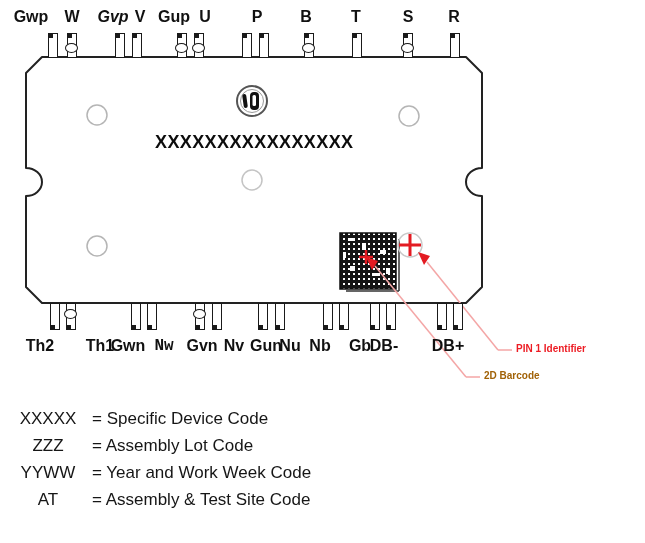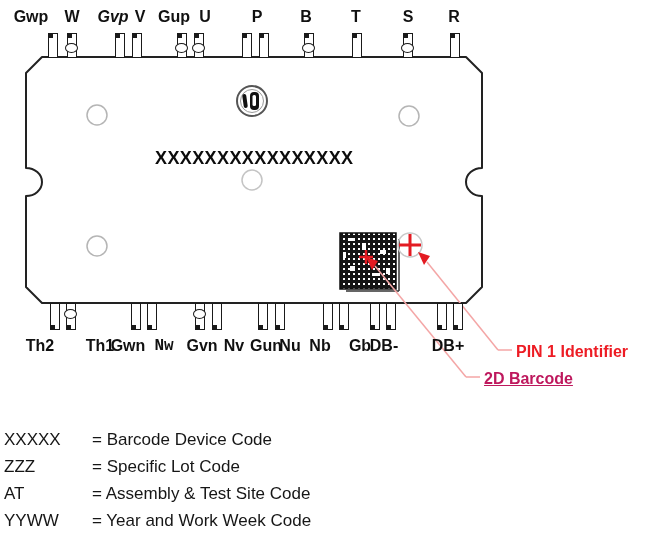--- a/index.html
+++ b/index.html
@@ -1,39 +1,39 @@
 <!DOCTYPE html>
 <html><head>
 <meta charset="utf-8">
 <style>
   html,body{margin:0;padding:0;background:#fff;}
   .stage{position:relative;width:645px;height:543px;background:#fff;
-         font-family:"Liberation Sans", sans-serif;overflow:hidden;}
+         font-family:"Liberation Sans", sans-serif;overflow:hidden;text-align:center;}
   .stage svg{position:absolute;left:0;top:0;}
   .pin{position:absolute;width:10px;background:#fff;border:1.5px solid #1a1a1a;box-sizing:border-box;}
   .pin.top{top:33px;height:25px;}
   .pin.bottom{top:303px;height:27px;}
   .pin::before{content:"";position:absolute;width:5px;height:5px;background:#1a1a1a;}
   .pin.top::before{top:-1px;left:-1px;}
   .pin.bottom::before{bottom:-1px;left:-1px;}
   .pin.bulge::after{content:"";position:absolute;left:-3.5px;width:13px;height:10px;
          border:1.5px solid #1a1a1a;border-radius:50%;background:#fff;box-sizing:border-box;}
   .pin.top.bulge::after{top:9px;}
   .pin.bottom.bulge::after{top:5px;}
   .pinlabel{position:absolute;transform:translateX(-50%);font-size:16px;font-weight:bold;
          color:#111;white-space:nowrap;}
   .pinlabel.top{top:8px;}
   .pinlabel.bottom{top:337px;}
   .marking{position:absolute;font-weight:bold;color:#0c0c0c;white-space:nowrap;}
-  .marking.line1{left:155px;top:148px;font-size:18px;letter-spacing:0.4px;}
+  .marking.line1{left:155px;top:132px;font-size:18px;letter-spacing:0.4px;}
   .marking.line2{left:199px;top:203px;font-size:18px;letter-spacing:1.2px;}
-  .red-note{position:absolute;font-size:16px;font-weight:bold;white-space:nowrap;}
+  .red-note{position:absolute;font-size:10px;font-weight:bold;white-space:nowrap;}
   .note-pin1{left:516px;top:343px;}
   .note-barcode{left:484px;top:370px;}
-  .legend{position:absolute;left:4px;top:426px;color:#161616;}
+  .legend{position:absolute;left:4px;top:405px;color:#161616;}
   .legend-row{display:flex;font-size:17px;line-height:27px;}
   .legend-key{display:inline-block;width:88px;}
   .legend-val{white-space:nowrap;}
 </style>
 </head>
 <body>
 
 <div class="stage">
 
   <svg width="645" height="543" viewBox="0 0 645 543">
@@ -140,33 +140,33 @@
       <div class="pinlabel bottom" style="left: 290px;">Nu</div>
       <div class="pinlabel bottom" style="left: 320px;">Nb</div>
       <div class="pinlabel bottom" style="left: 360px;">Gb</div>
       <div class="pinlabel bottom" style="left: 384px;">DB-</div>
       <div class="pinlabel bottom" style="left: 448px;">DB+</div>
     </div>
 
   <div class="marking line1">XXXXXXXXXXXXXXXX</div>
 
   <div class="red-note note-pin1" style="color: rgb(237, 28, 36);">PIN 1 Identifier</div>
-  <div class="red-note note-barcode" style="color: #be185d; text-decoration: underline;">2D Barcode</div>
+  <div class="red-note note-barcode" style="color: #a16207;">2D Barcode</div>
 
   <div class="legend" id="legend">
       <div class="legend-row">
         <span class="legend-key">XXXXX</span>
-        <span class="legend-val">= Barcode Device Code</span>
+        <span class="legend-val">= Specific Device Code</span>
       </div>
       <div class="legend-row">
         <span class="legend-key">ZZZ</span>
-        <span class="legend-val">= Specific Lot Code</span>
+        <span class="legend-val">= Assembly Lot Code</span>
+      </div>
+      <div class="legend-row">
+        <span class="legend-key">YYWW</span>
+        <span class="legend-val">= Year and Work Week Code</span>
       </div>
       <div class="legend-row">
         <span class="legend-key">AT</span>
         <span class="legend-val">= Assembly &amp; Test Site Code</span>
       </div>
-      <div class="legend-row">
-        <span class="legend-key">YYWW</span>
-        <span class="legend-val">= Year and Work Week Code</span>
-      </div>
     </div>
 </div>
 
 </body></html>

